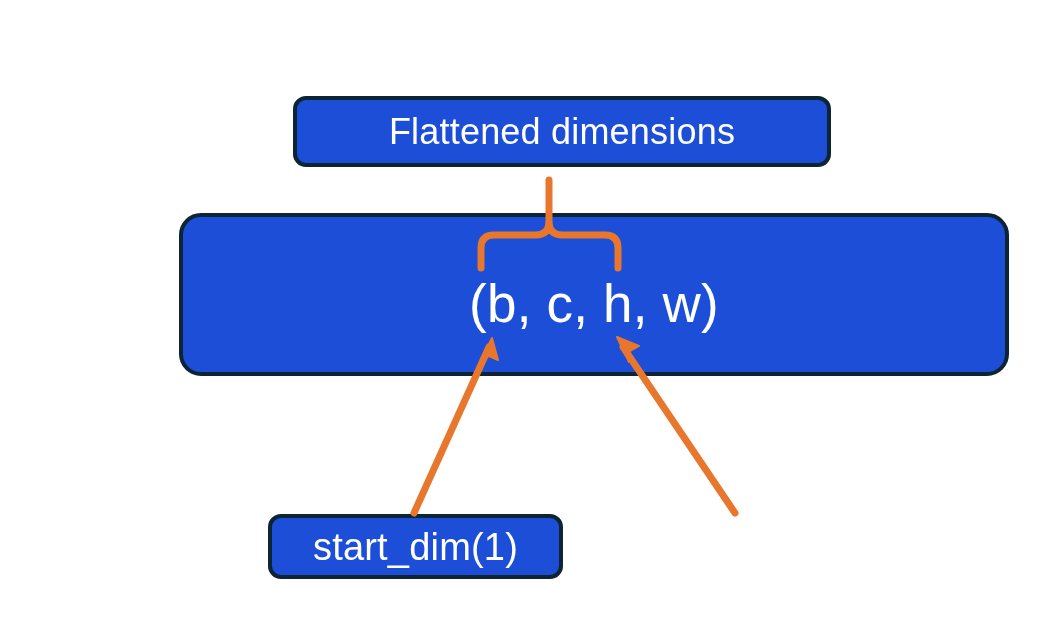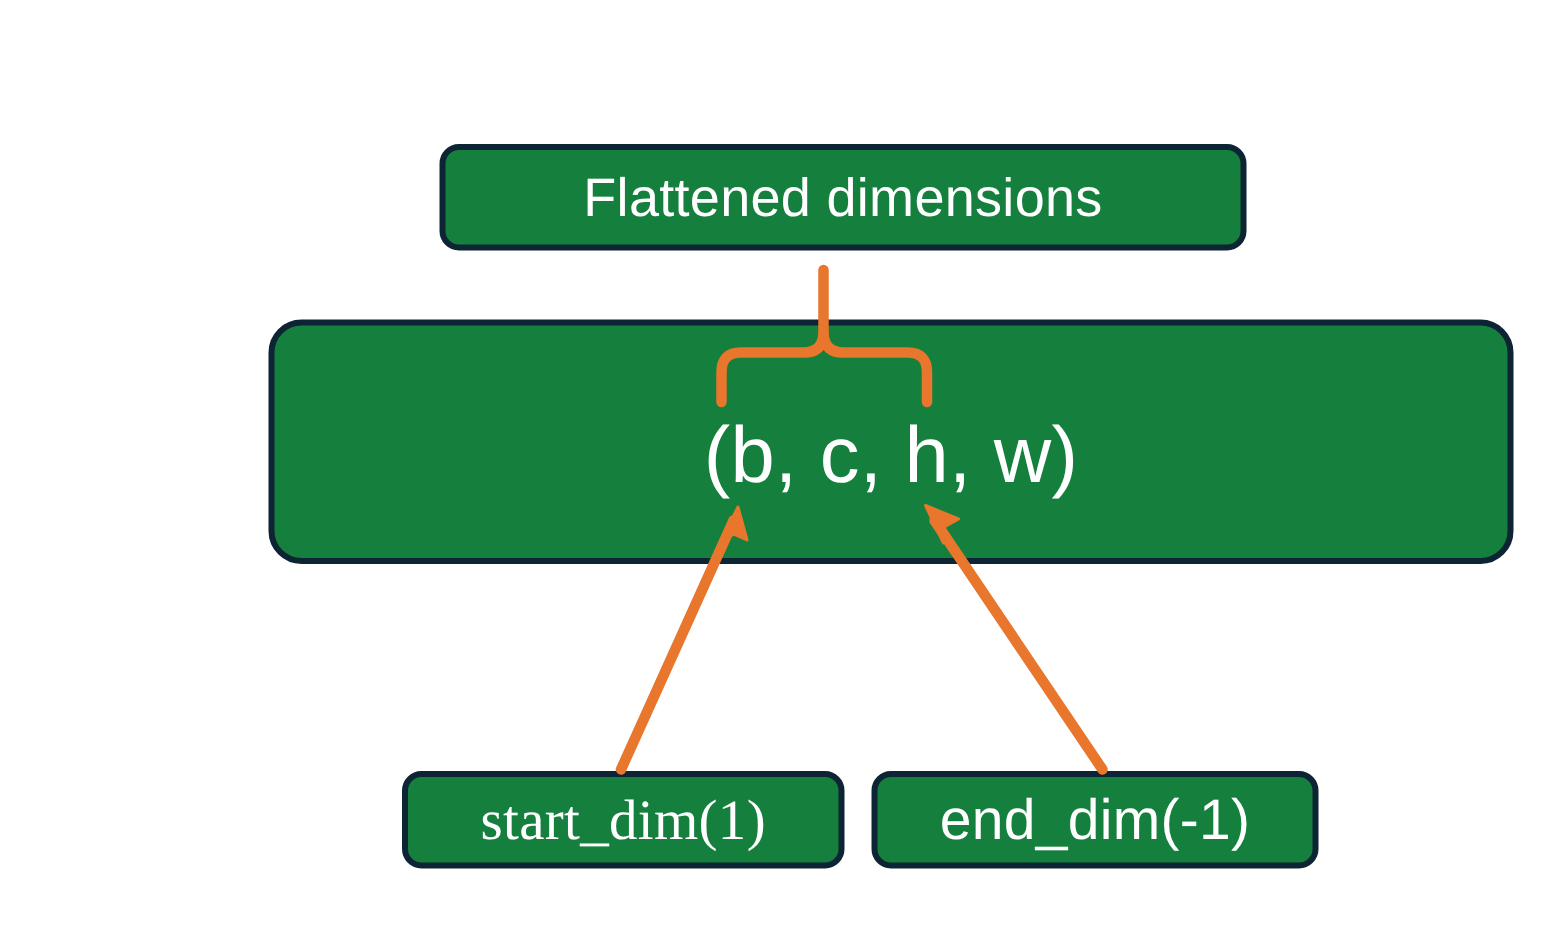--- a/index.html
+++ b/index.html
@@ -15,21 +15,21 @@
   }
   #canvas {
     position: relative;
     width: 1038px;
     height: 632px;
     background: #ffffff;
   }
   .node {
     position: absolute;
     box-sizing: border-box;
-    background: #15803d;
+    background: #1d4ed8;
     border: 4px solid #0c2433;
     border-radius: 14px;
     display: flex;
     align-items: center;
     justify-content: center;
     color: #ffffff;
     font-family: "Liberation Sans", sans-serif;
     font-weight: 400;
     letter-spacing: 0.2px;
     white-space: nowrap;
@@ -53,21 +53,20 @@
     align-items: flex-start;
     padding-top: 60px;
   }
   #node-start-dim {
     left: 268px;
     top: 514px;
     width: 295px;
     height: 65px;
     font-size: 38px;
     border-radius: 13px;
-    font-family: Liberation Serif, serif;
   }
   #node-end-dim {
     left: 581px;
     top: 514px;
     width: 298px;
     height: 65px;
     font-size: 38px;
     border-radius: 13px;
   }
   #overlay {
@@ -93,23 +92,20 @@
   </div>
 
   <div class="node" id="node-shape">
     <span class="shape-label">(b, c, h, w)</span>
   </div>
 
   <div class="node" id="node-start-dim">
     <span class="shape-label">start_dim(1)</span>
   </div>
 
-  <div class="node" id="node-end-dim">
-    <span class="shape-label">end_dim(-1)</span>
-  </div>
 
   <svg id="overlay" viewBox="0 0 1038 632" width="1038" height="632">
 
     <path d="M 481 268
              L 481 248
              Q 481 235 494 235
              L 536 235
              Q 548 235 549 223
              Q 550 235 562 235
              L 605 235

